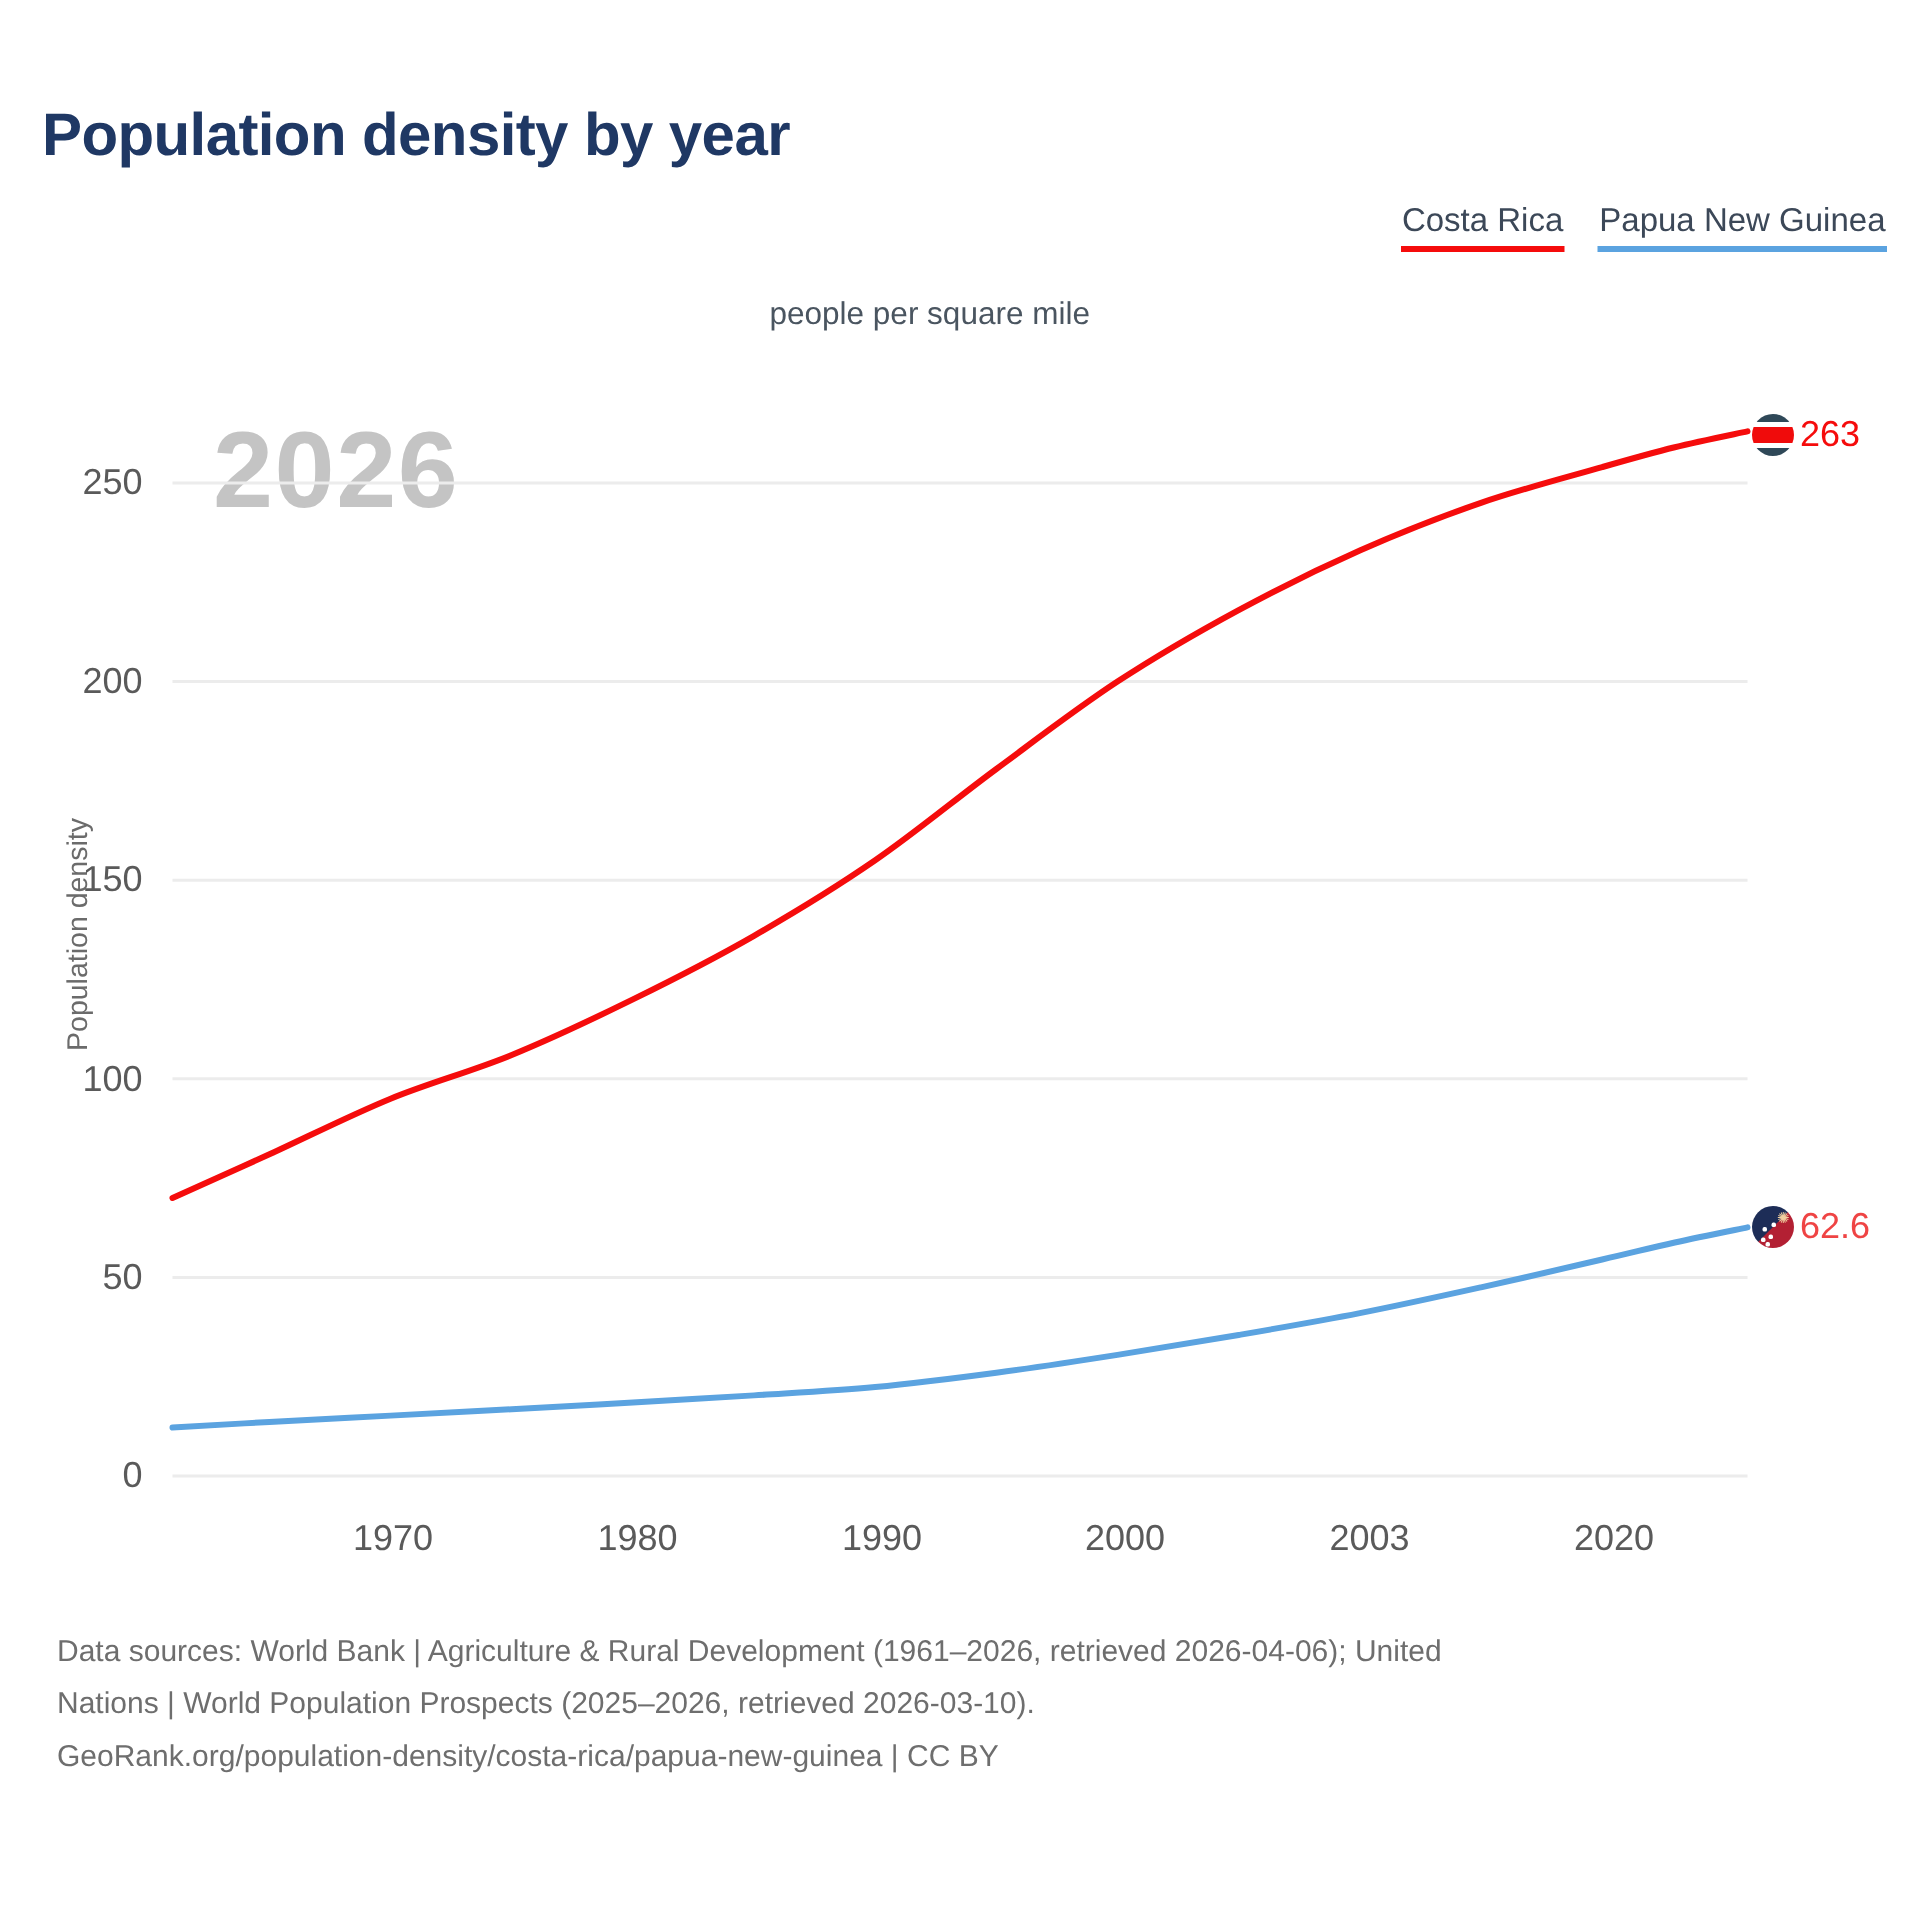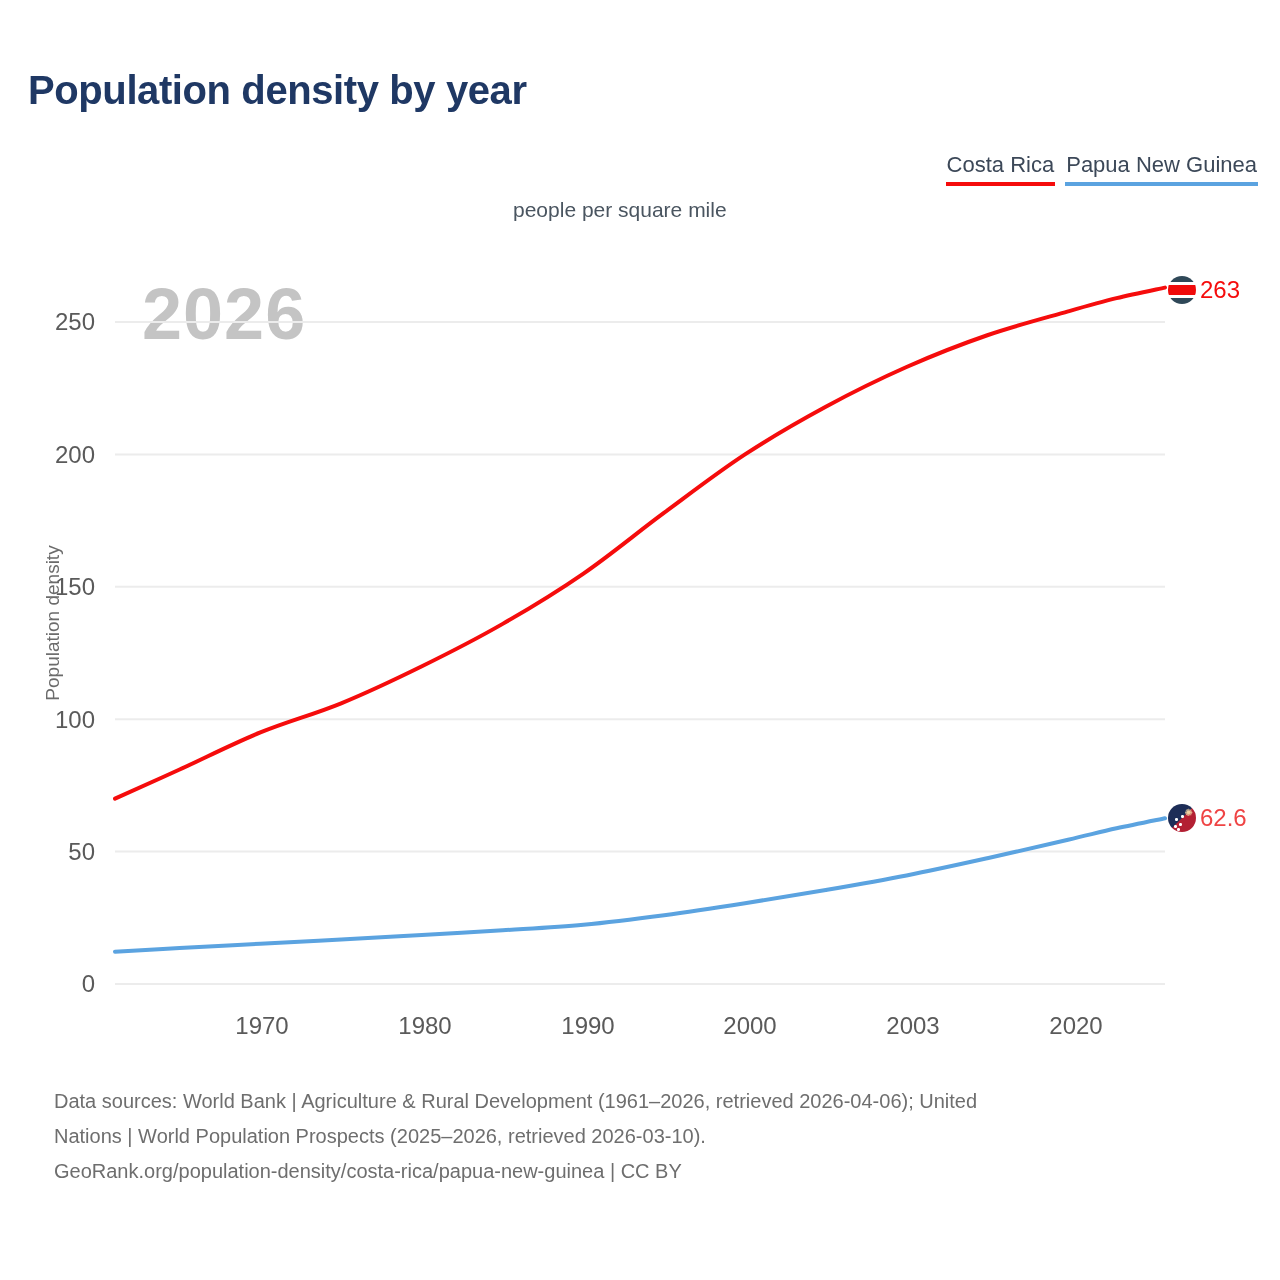--- a/index.html
+++ b/index.html
@@ -29,24 +29,24 @@
     font-weight: bold;
     color: #1f3864;
     letter-spacing: -0.4px;
     white-space: nowrap;
   }
 
   
   .legend {
     position: absolute;
     right: 22px;
-    top: 152px;
+    top: 134px;
     display: flex;
     align-items: flex-start;
-    gap: 10px;
+    gap: 22px;
   }
   .legend-item {
     display: flex;
     flex-direction: column;
     align-items: stretch;
   }
   .legend-label {
     font-size: 22px;
     color: #3c4858;
     line-height: 26px;
@@ -171,21 +171,20 @@
 
   
   .footer {
     position: absolute;
     left: 38px;
     top: 1084px;
     width: 1220px;
     font-size: 20px;
     line-height: 35px;
     color: #6e6e6e;
-    margin-left: 16px;
   }
   .footer div { white-space: nowrap; }
 </style>
 </head>
 <body>
 
 <div id="root">
 
   <div class="chart-title">Population density by year</div>
 

